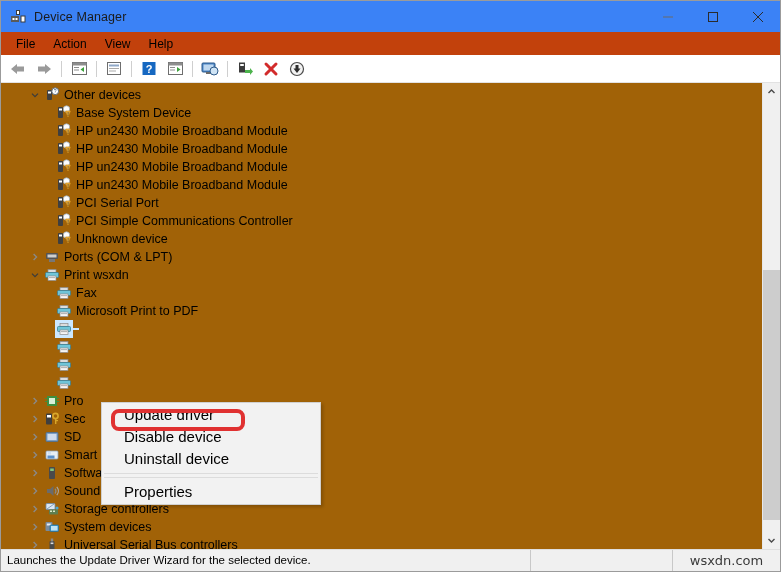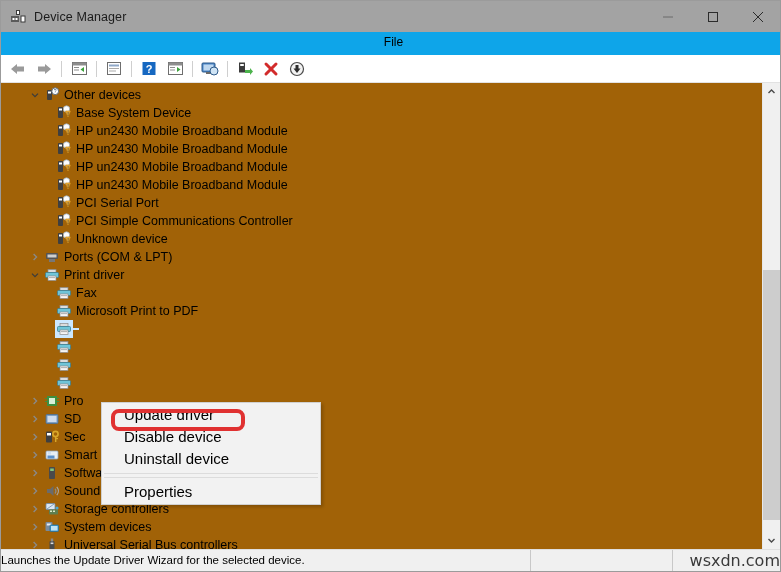--- a/index.html
+++ b/index.html
@@ -25,21 +25,21 @@
     border: 1px solid #9b9b9b;
     box-sizing: border-box;
     display: flex;
     flex-direction: column;
   }
 
   
   .titlebar {
     height: 31px;
     min-height: 31px;
-    background: #a3a3a3;
+    background: #3b82f6;
     display: flex;
     align-items: center;
     position: relative;
     text-align: center;
   }
   .title-icon {
     width: 16px; height: 16px;
     margin-left: 9px;
     margin-right: 8px;
     position: relative;
@@ -65,22 +65,21 @@
   }
   .win-btn svg { display: block; }
 
   
   .menubar {
     height: 23px;
     min-height: 23px;
     display: flex;
     align-items: center;
     padding-left: 6px;
-    background: #0ea5e9;
-    flex-direction: column;
+    background: #c2410c;
   }
   .menu-item {
     padding: 2px 9px;
     font-size: 12px;
     color: #000000;
     line-height: 16px;
   }
 
   
   .toolbar {
@@ -194,38 +193,39 @@
     min-height: 21px;
     background: #f0f0f0;
     border-top: 1px solid #dfdfdf;
     display: flex;
     align-items: center;
     font-size: 11.5px;
     color: #000000;
   }
   .status-main {
     flex: 1 1 auto;
+    padding-left: 6px;
     border-right: 1px solid #c8c8c8;
     height: 21px;
     line-height: 21px;
     overflow: hidden;
   }
   .status-mid {
     width: 141px;
     border-right: 1px solid #c8c8c8;
     height: 21px;
   }
   .status-right {
     width: 107px;
     height: 21px;
     line-height: 21px;
-    text-align: right;
+    text-align: center;
     color: #3a3a3a;
     font-family: "DejaVu Sans", sans-serif;
-    font-size: 16px;
+    font-size: 13px;
   }
 
   
   .ctx-menu {
     position: absolute;
     left: 100px;
     top: 319px;
     width: 218px;
     background: #f2f2f2;
     border: 1px solid #d0d0d0;
@@ -527,21 +527,21 @@
             </svg>
           </span>
           <span class="icon">
             <svg width="16" height="16" viewBox="0 0 16 16">
               <rect x="4" y="2.5" width="8" height="3" fill="#dcdcdc" stroke="#8a8a8a" stroke-width="0.7"></rect>
               <rect x="1.5" y="5.5" width="13" height="5" rx="1" fill="#6fc5d8" stroke="#3b7f93" stroke-width="0.8"></rect>
               <rect x="4" y="9" width="8" height="4.5" fill="#f5f5f5" stroke="#8a8a8a" stroke-width="0.7"></rect>
               <rect x="5" y="10.3" width="6" height="0.8" fill="#9a9a9a"></rect>
             </svg>
           </span>
-          <span class="label-wrap">Print driver</span>
+          <span class="label-wrap">Print wsxdn</span>
         </div>
         <div class="row lvl2">
           <span class="chev" style="width: 0px;"></span>
           <span class="icon">
             <svg width="16" height="16" viewBox="0 0 16 16">
               <rect x="4" y="2.5" width="8" height="3" fill="#dcdcdc" stroke="#8a8a8a" stroke-width="0.7"></rect>
               <rect x="1.5" y="5.5" width="13" height="5" rx="1" fill="#6fc5d8" stroke="#3b7f93" stroke-width="0.8"></rect>
               <rect x="4" y="9" width="8" height="4.5" fill="#f5f5f5" stroke="#8a8a8a" stroke-width="0.7"></rect>
               <rect x="5" y="10.3" width="6" height="0.8" fill="#9a9a9a"></rect>
             </svg>
@@ -627,42 +627,42 @@
           <span class="label-wrap">Pro</span>
         </div>
         <div class="row lvl1">
           <span class="chev">
             <svg width="10" height="10" viewBox="0 0 10 10">
               <polyline points="3.6,2 6.6,5 3.6,8" fill="none" stroke="#8a8a8a" stroke-width="1.3"></polyline>
             </svg>
           </span>
           <span class="icon">
             <svg width="16" height="16" viewBox="0 0 16 16">
-              <rect x="2" y="3.5" width="12" height="9" rx="1" fill="#7d9fc4" stroke="#4a6e94" stroke-width="0.8"></rect>
-              <rect x="3.5" y="5" width="9" height="6" fill="#cfdced"></rect>
-            </svg>
-          </span>
-          <span class="label-wrap">SD </span>
-        </div>
-        <div class="row lvl1">
-          <span class="chev">
-            <svg width="10" height="10" viewBox="0 0 10 10">
-              <polyline points="3.6,2 6.6,5 3.6,8" fill="none" stroke="#8a8a8a" stroke-width="1.3"></polyline>
-            </svg>
-          </span>
-          <span class="icon">
-            <svg width="16" height="16" viewBox="0 0 16 16">
               <rect x="2" y="2.5" width="6" height="11" rx="1" fill="#3f3f3f"></rect>
               <rect x="3" y="4" width="4" height="2.5" fill="#ffffff"></rect>
               <circle cx="11.5" cy="5" r="2.6" fill="none" stroke="#d8a72a" stroke-width="1.6"></circle>
               <rect x="11" y="7" width="1.4" height="6" fill="#d8a72a"></rect>
               <rect x="12" y="9" width="2" height="1.2" fill="#d8a72a"></rect>
             </svg>
           </span>
           <span class="label-wrap">Sec</span>
+        </div>
+        <div class="row lvl1">
+          <span class="chev">
+            <svg width="10" height="10" viewBox="0 0 10 10">
+              <polyline points="3.6,2 6.6,5 3.6,8" fill="none" stroke="#8a8a8a" stroke-width="1.3"></polyline>
+            </svg>
+          </span>
+          <span class="icon">
+            <svg width="16" height="16" viewBox="0 0 16 16">
+              <rect x="2" y="3.5" width="12" height="9" rx="1" fill="#7d9fc4" stroke="#4a6e94" stroke-width="0.8"></rect>
+              <rect x="3.5" y="5" width="9" height="6" fill="#cfdced"></rect>
+            </svg>
+          </span>
+          <span class="label-wrap">SD </span>
         </div>
         <div class="row lvl1">
           <span class="chev">
             <svg width="10" height="10" viewBox="0 0 10 10">
               <polyline points="3.6,2 6.6,5 3.6,8" fill="none" stroke="#8a8a8a" stroke-width="1.3"></polyline>
             </svg>
           </span>
           <span class="icon">
             <svg width="16" height="16" viewBox="0 0 16 16">
               <rect x="2" y="4" width="12" height="8" rx="1" fill="#e8eef5" stroke="#8fa4bb" stroke-width="0.8"></rect>

